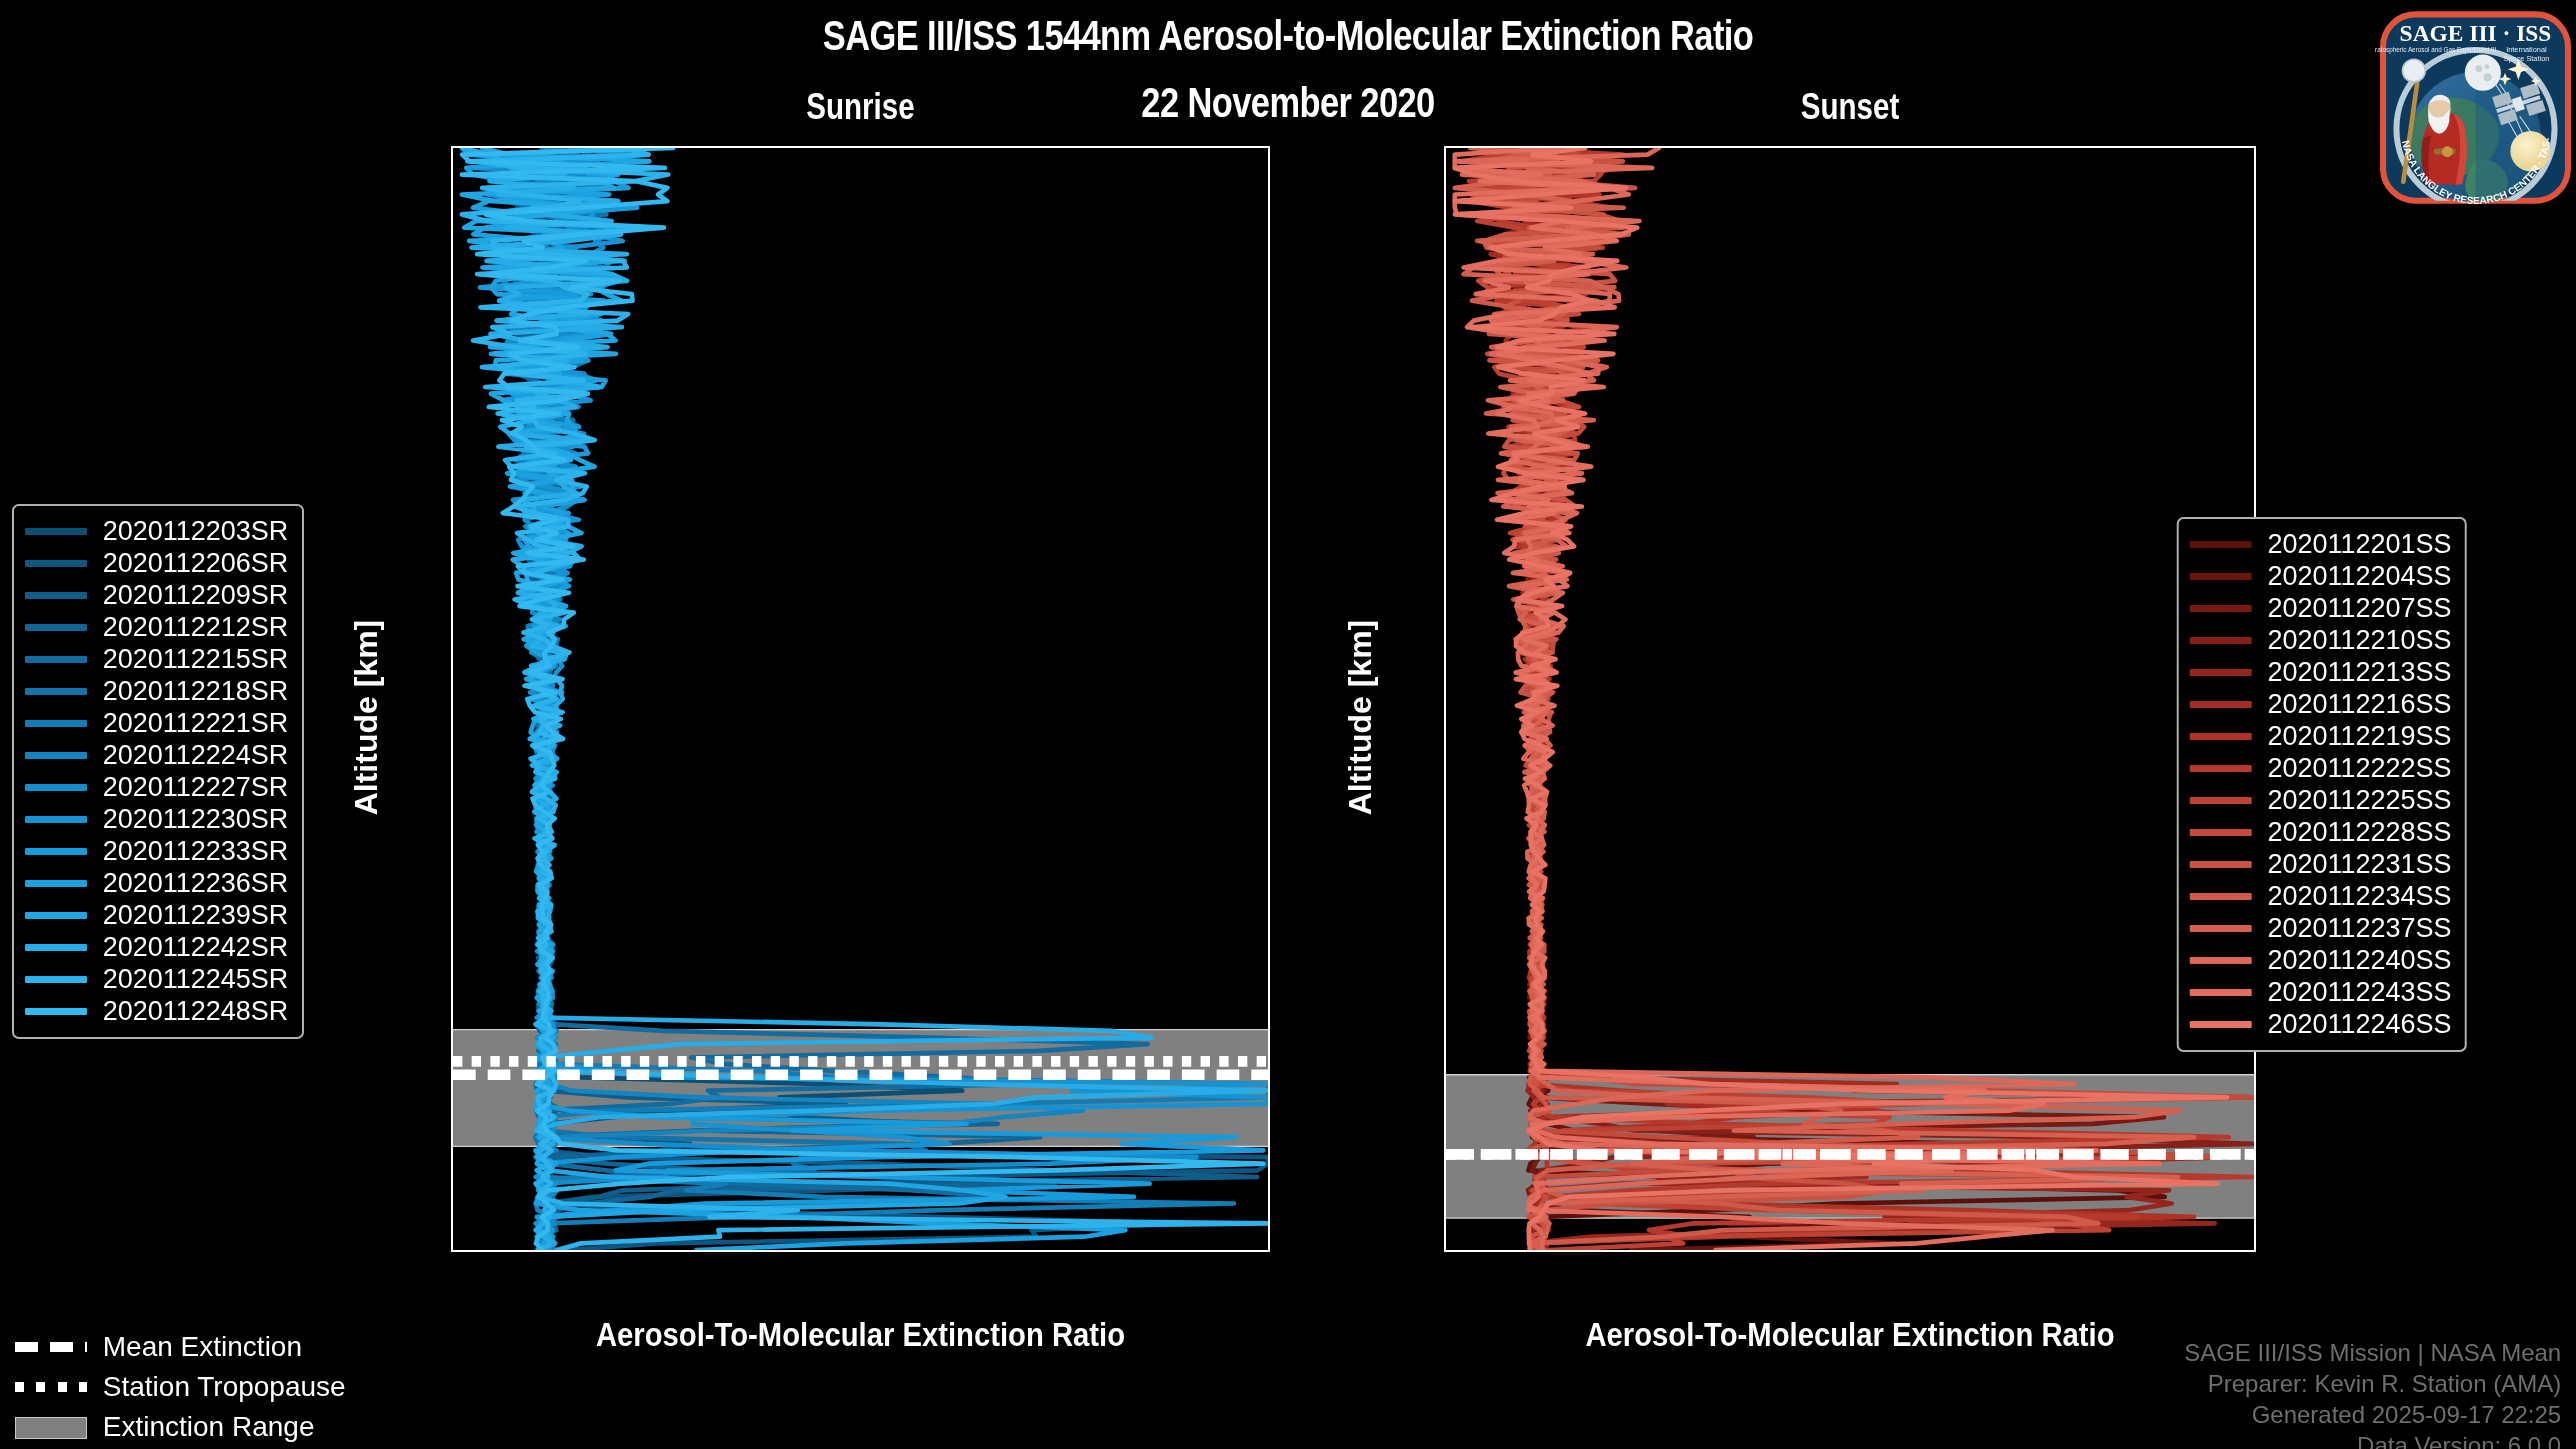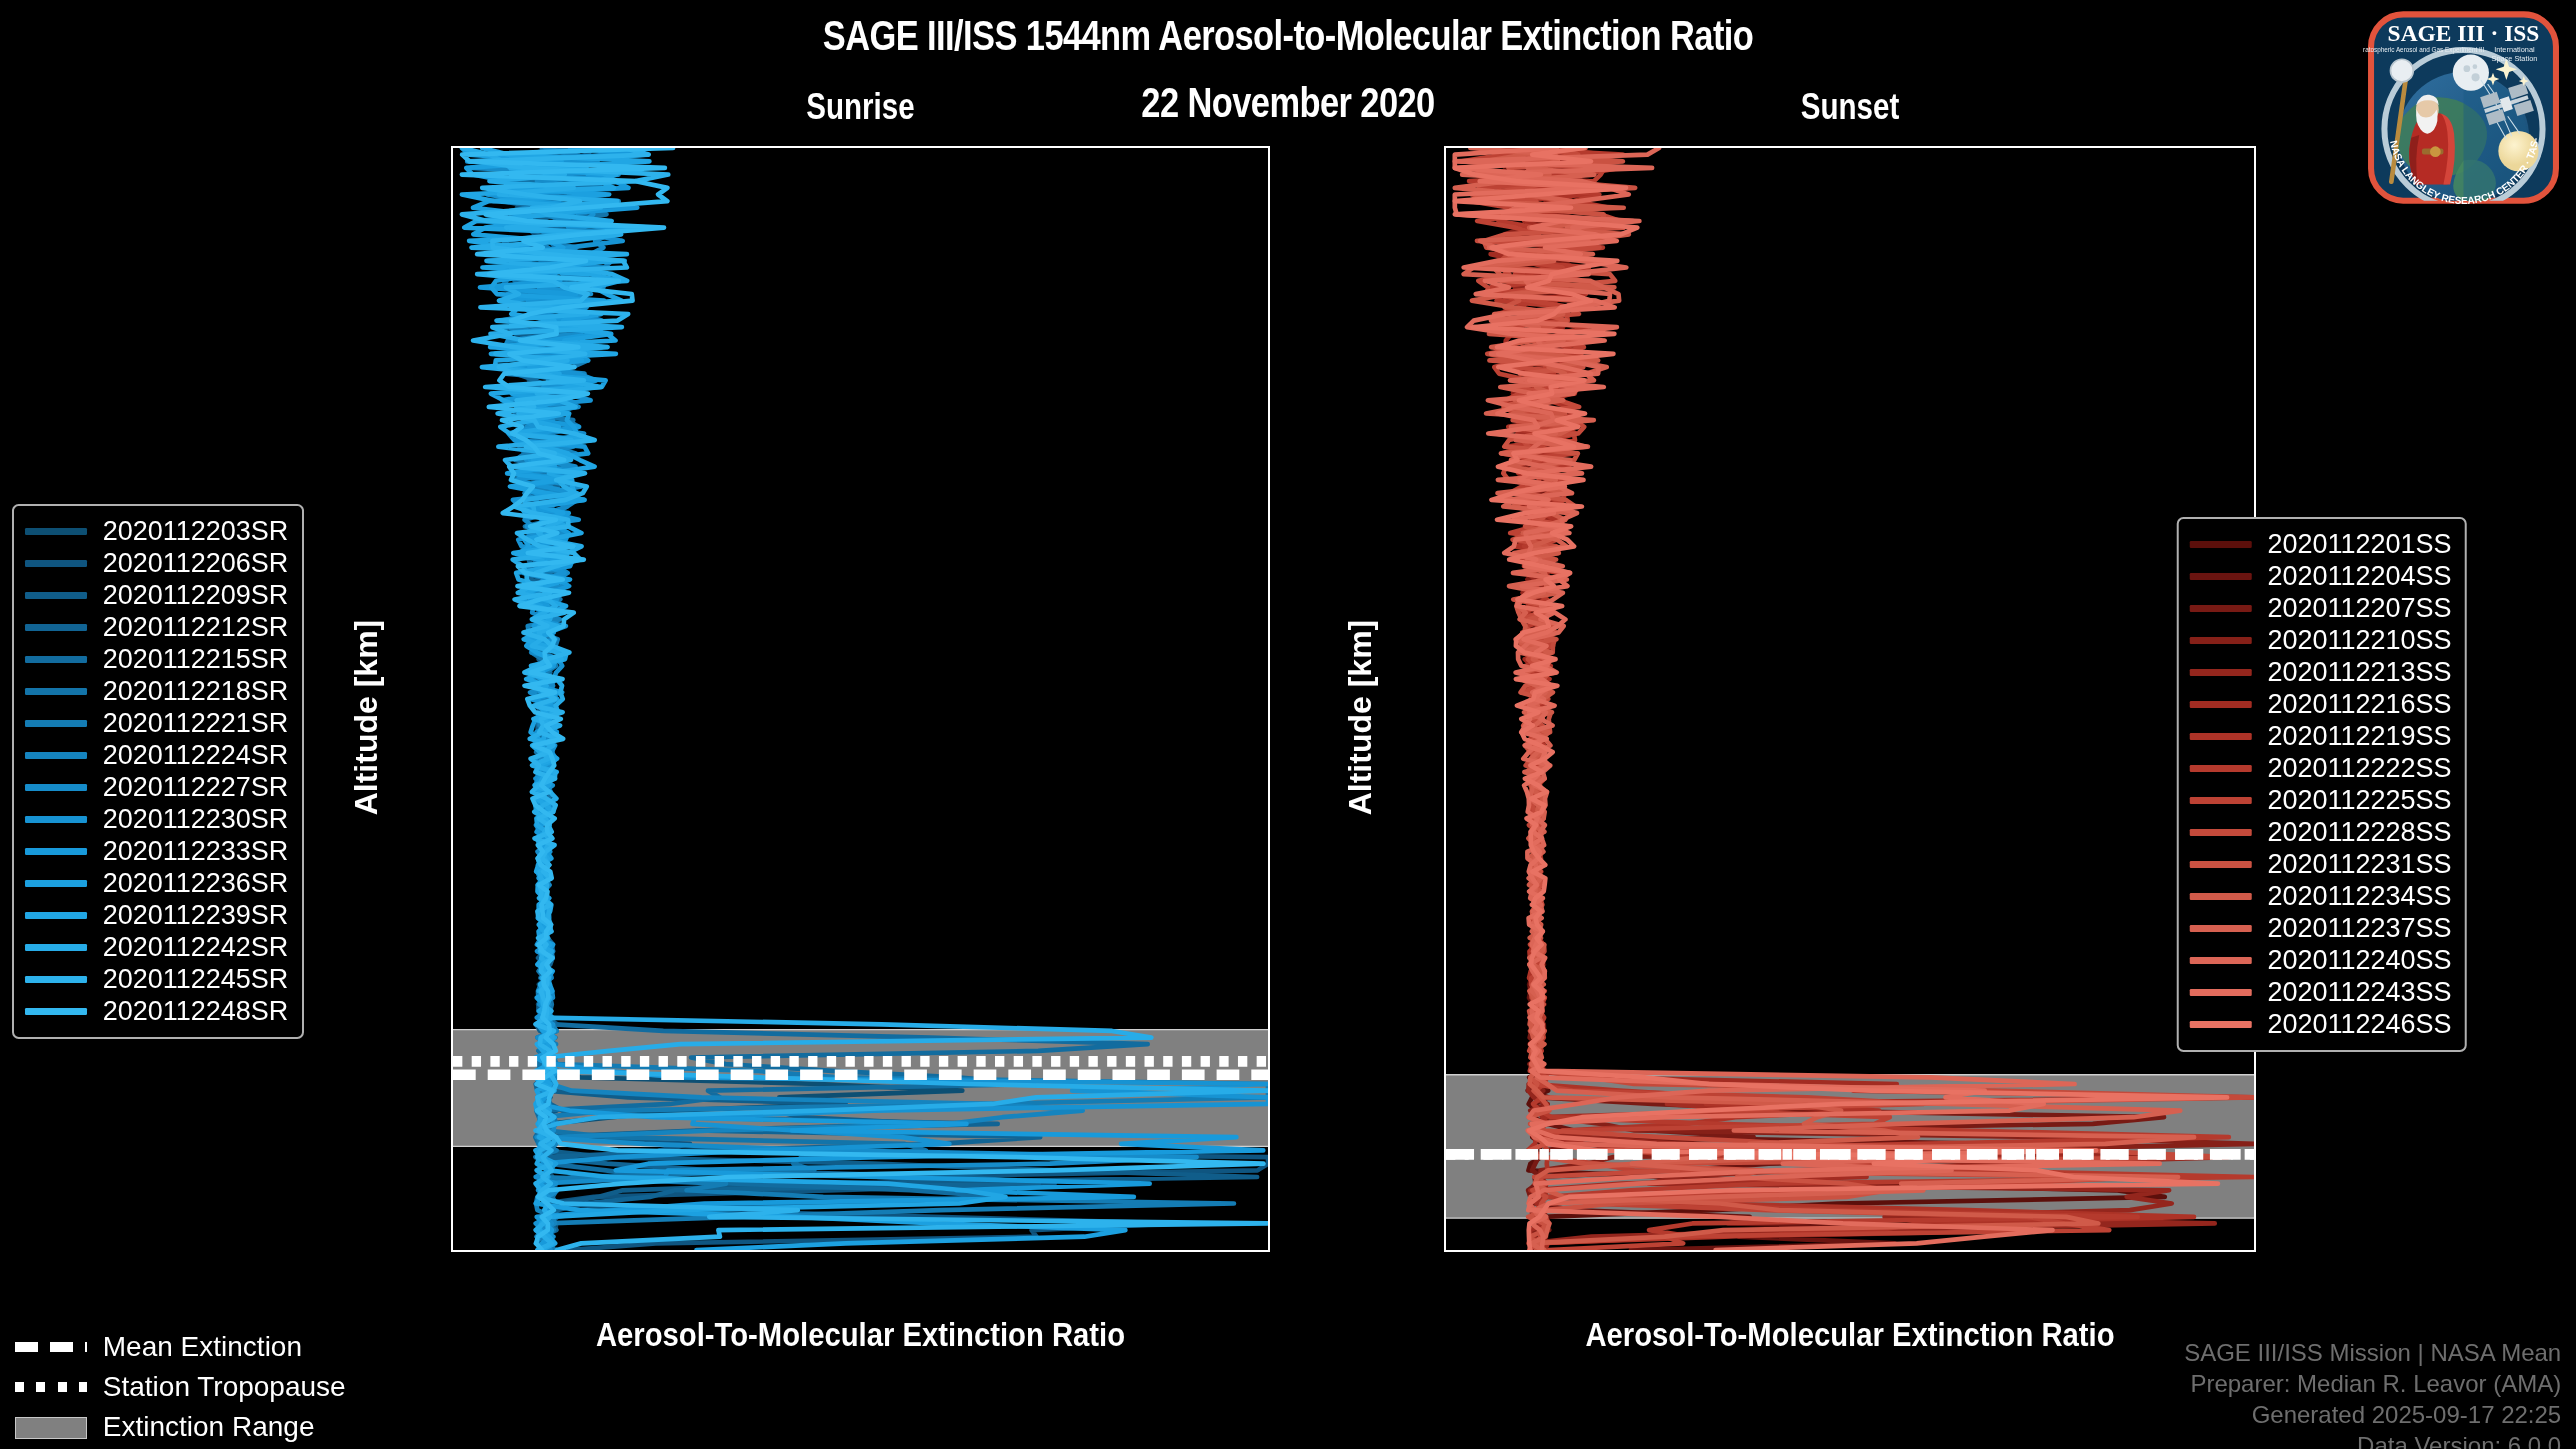--- a/index.html
+++ b/index.html
@@ -50,21 +50,21 @@
              height:9.4px;margin-top:2.7px;}
   .tp-dotted{background:repeating-linear-gradient(to right,#fff 0 8.7px,transparent 8.7px 21.5px);
              height:9.4px;margin-top:2.7px;}
   .tp-range{background:#808080;border:1.3px solid #c8c8c8;height:20px;margin-top:-2.7px;}
 
   
   #credits{position:absolute;right:14.8px;top:1338px;text-align:right;
            font-size:24px;line-height:1.29;color:#6e6e6e;}
 
   
-  #logo{position:absolute;right:12px;top:5.4px;width:201px;height:201px;}
+  #logo{position:absolute;right:0;top:5.4px;width:201px;height:201px;}
 </style>
 </head>
 <body>
 
 <div id="title-main">SAGE III/ISS 1544nm Aerosol-to-Molecular Extinction Ratio</div>
 <div id="title-date">22 November 2020</div>
 <div class="panel-title" id="panel-title-sunrise" style="left:451px;width:819px;">Sunrise</div>
 <div class="panel-title" id="panel-title-sunset" style="left:1444px;width:812px;">Sunset</div>
 
 <div class="ylabel" id="ylabel-sunrise" style="left:366px;top:699px;width:268px;margin-left:-134px;text-align:center;">Altitude [km]</div>
@@ -306,21 +306,21 @@
   <div class="legend-row">
     <div class="tp-swatch">
         <div class="tp-range"></div>
       </div>
     <div class="legend-label">Extinction Range</div>
   </div>
 </div>
 
 <div id="credits">
   <div>SAGE III/ISS Mission | NASA Mean</div>
-  <div>Preparer: Median R. Leavor (AMA)</div>
+  <div>Preparer: Kevin R. Station (AMA)</div>
   <div>Generated 2025-09-17 22:25</div>
   <div>Data Version: 6.0.0</div>
 </div>
 
 <div id="logo">
   <svg viewBox="0 0 300 300" width="201" height="201">
     <defs>
       <clipPath id="badgeClip">
           <rect x="12" y="14" width="276" height="278" rx="48" ry="48"></rect>
         </clipPath>

